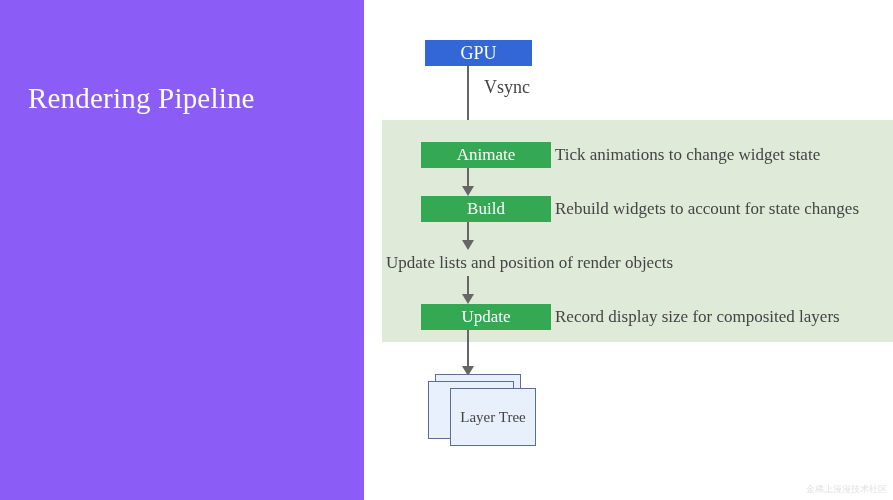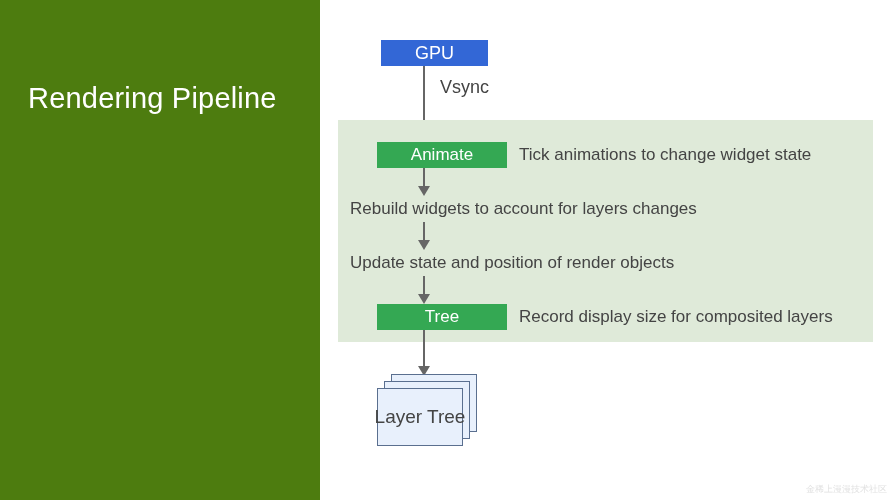--- a/index.html
+++ b/index.html
@@ -1,27 +1,27 @@
 <!DOCTYPE html>
 <html><head>
   <meta charset="utf-8">
   <style>
-    * { margin: 0; padding: 0; box-sizing: border-box; }
+    * { margin: 0; padding: 0; box-sizing: border-box; font-family: Liberation Serif, serif; }
     body {
       width: 893px;
       height: 500px;
       display: flex;
       font-family: Arial, Helvetica, sans-serif;
       background: #ffffff;
       overflow: hidden;
     }
     .sidebar {
-      width: 320px;
+      width: 364px;
       height: 100%;
-      background: #4d7c0f;
+      background: #8b5cf6;
       color: #ffffff;
       padding-top: 82px;
       padding-left: 28px;
     }
     .sidebar-title {
       font-size: 29px;
       font-weight: 400;
       letter-spacing: 0.2px;
     }
     .main {
@@ -71,21 +71,21 @@
       height: 26px;
       margin-left: 39px;
       background: #34a853;
       color: #ffffff;
       display: flex;
       align-items: center;
       justify-content: center;
       font-size: 17px;
     }
     .stage-desc {
-      margin-left: 12px;
+      margin-left: 4px;
       font-size: 17px;
       color: #444444;
     }
     .arrow-v {
       position: absolute;
       left: 103px;
       width: 2px;
       background: #666666;
     }
     .arrow-head {
@@ -106,23 +106,24 @@
       position: absolute;
       width: 86px;
       height: 58px;
       background: #e8f0fc;
       border: 1.5px solid #5a6f8f;
     }
     .layer-card.front {
       display: flex;
       align-items: center;
       justify-content: center;
-      font-size: 19px;
+      font-size: 15px;
       color: #444444;
       white-space: nowrap;
+      margin-left: 29px;
     }
     .watermark {
       position: absolute;
       right: 6px;
       bottom: 4px;
       font-size: 9px;
       color: #e2e2e2;
       margin-left: 19px;
     }
   </style>
@@ -140,27 +141,28 @@
 
   <div class="arrow-v" style="top:66px;height:68px"></div>
   <div class="arrow-head" style="top:132px"></div>
 
   <div class="pipeline-container">
     <div class="stage-row">
       <div class="stage-box">Animate</div>
       <div class="stage-desc">Tick animations to change widget state</div>
     </div>
     <div class="stage-row">
-      <div class="stage-desc">Rebuild widgets to account for layers changes</div>
+      <div class="stage-box">Build</div>
+      <div class="stage-desc">Rebuild widgets to account for state changes</div>
     </div>
     <div class="stage-row">
-      <div class="stage-desc">Update state and position of render objects</div>
+      <div class="stage-desc">Update lists and position of render objects</div>
     </div>
     <div class="stage-row">
-      <div class="stage-box">Tree</div>
+      <div class="stage-box">Update</div>
       <div class="stage-desc">Record display size for composited layers</div>
     </div>
   </div>
 
   <div class="arrow-v" style="top:168px;height:20px"></div>
   <div class="arrow-head" style="top:186px"></div>
 
   <div class="arrow-v" style="top:222px;height:20px"></div>
   <div class="arrow-head" style="top:240px"></div>
 

